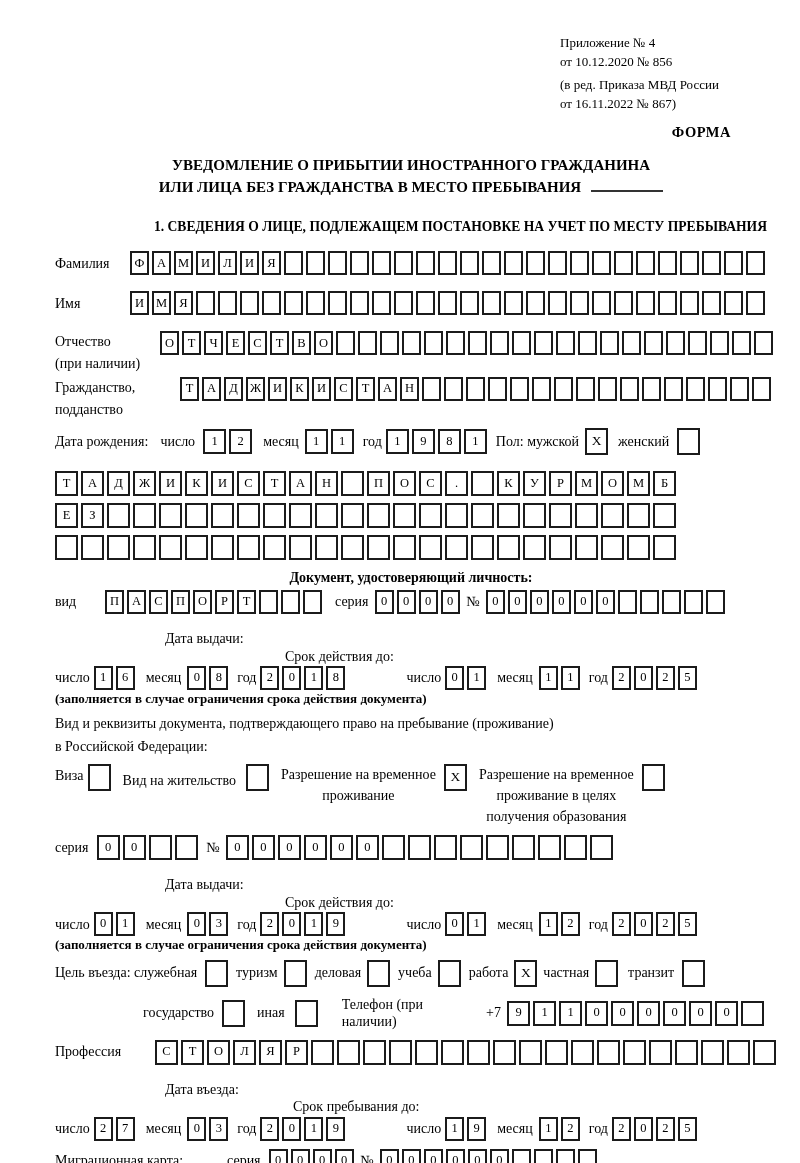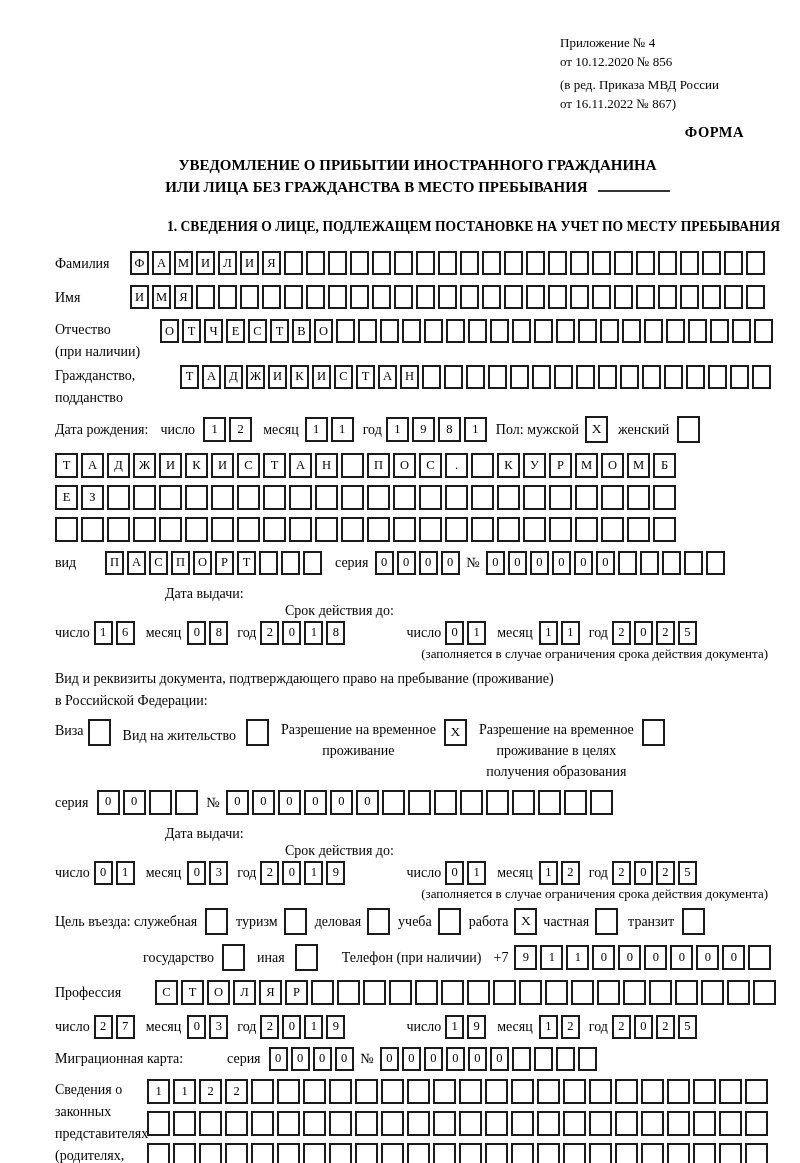--- a/index.html
+++ b/index.html
@@ -1,52 +1,52 @@
 <!DOCTYPE html>
 <html><head>
 <meta charset="utf-8">
 <style>
   html,body{margin:0;padding:0;background:#fff;}
   .page{
     width:800px;height:1163px;box-sizing:border-box;
     background:#fff;color:#000;
     font-family:"Liberation Serif","DejaVu Serif",serif;
     font-size:14px;line-height:1.25;
-    padding:34px 20px 0 55px;overflow:hidden;position:relative;
+    padding:34px 33px 0 55px;overflow:hidden;position:relative;
   }
   
   .appendix{margin-left:505px;font-size:13px;line-height:1.45;}
   .appendix .rev{margin-top:4px;}
   .form-label{text-align:right;padding-right:36px;font-weight:bold;font-size:14.5px;margin-top:10px;letter-spacing:.5px;}
   .title{text-align:center;font-weight:bold;font-size:15px;line-height:1.5;margin-top:12px;}
   .title-underline{display:inline-block;width:72px;border-bottom:2px solid #333;height:2px;margin-left:10px;vertical-align:baseline;}
   .section-title{font-weight:bold;font-size:13.6px;margin:20px 0 16px -6px;text-align:right;}
   
-  .row{display:flex;align-items:center;margin-bottom:10px;}
+  .row{display:flex;align-items:center;margin-bottom:16px;}
   .row.top{align-items:flex-start;}
   .lbl{flex:none;}
   .lbl2{flex:none;line-height:1.55;}
   .cellrow{display:inline-flex;flex:none;align-items:center;}
   .cell{
     display:inline-flex;flex:none;box-sizing:content-box;
     width:15px;height:20px;border:2px solid #1b1b1b;margin-right:3px;
     align-items:center;justify-content:center;
     font-size:12.5px;
   }
   .wide .cell{width:19px;height:21px;}
   .cbox{
     display:inline-flex;flex:none;box-sizing:content-box;
     width:19px;height:23px;border:2px solid #1b1b1b;
     align-items:center;justify-content:center;font-size:13.5px;
   }
   .ml4{margin-left:4px;}.ml6{margin-left:6px;}.ml8{margin-left:8px;}.ml10{margin-left:10px;}.ml12{margin-left:12px;}
   .mr4{margin-right:4px;}.mr6{margin-right:6px;}.mr8{margin-right:8px;}
   .doc-header{text-align:center;font-weight:bold;margin:2px 0 4px 0;}
   .date-labels{display:flex;margin-bottom:1px;flex-direction:column;}
-  .small-note{font-size:13px;text-align:right;padding-right:12px;margin:1px 0 6px 0;}
+  .small-note{font-size:13px;padding-right:12px;margin:1px 0 6px 0;font-weight:bold;}
   .para{margin:4px 0 6px 0;line-height:1.6;}
   .opt-stack{text-align:center;line-height:1.5;}
   .guardians{display:flex;align-items:flex-start;margin-top:2px;}
   .guardians .glabels{flex:none;width:92px;line-height:1.58;}
   .guardians .gcells .cellrow{margin-bottom:7px;}
 </style>
 </head>
 <body>
 
 <div class="page">
@@ -311,20 +311,21 @@
           <span class="cell"></span>
           <span class="cell"></span>
           <span class="cell"></span>
           <span class="cell"></span>
           <span class="cell"></span>
           <span class="cell"></span>
         </div>
     </span>
   </div>
 
+  <div class="doc-header">Документ, удостоверяющий личность:</div>
 
   <div class="row">
     <span class="lbl" style="width:50px">вид</span>
     <span class="cellrow">
         <span class="cell">П</span>
         <span class="cell">А</span>
         <span class="cell">С</span>
         <span class="cell">П</span>
         <span class="cell">О</span>
         <span class="cell">Р</span>
@@ -554,20 +555,24 @@
         <span class="cell"></span>
         <span class="cell"></span>
         <span class="cell"></span>
         <span class="cell"></span>
         <span class="cell"></span>
         <span class="cell"></span>
         <span class="cell"></span>
       </span>
   </div>
 
+  <div class="date-labels">
+    <span style="margin-left:110px">Дата въезда:</span>
+    <span style="margin-left:238px">Срок пребывания до:</span>
+  </div>
   <div class="row" style="margin-bottom:8px">
     <span class="mr4">число</span>
     <span class="cellrow">
         <span class="cell">2</span>
         <span class="cell">7</span>
       </span>
     <span class="ml8 mr6">месяц</span>
     <span class="cellrow">
         <span class="cell">0</span>
         <span class="cell">3</span>

